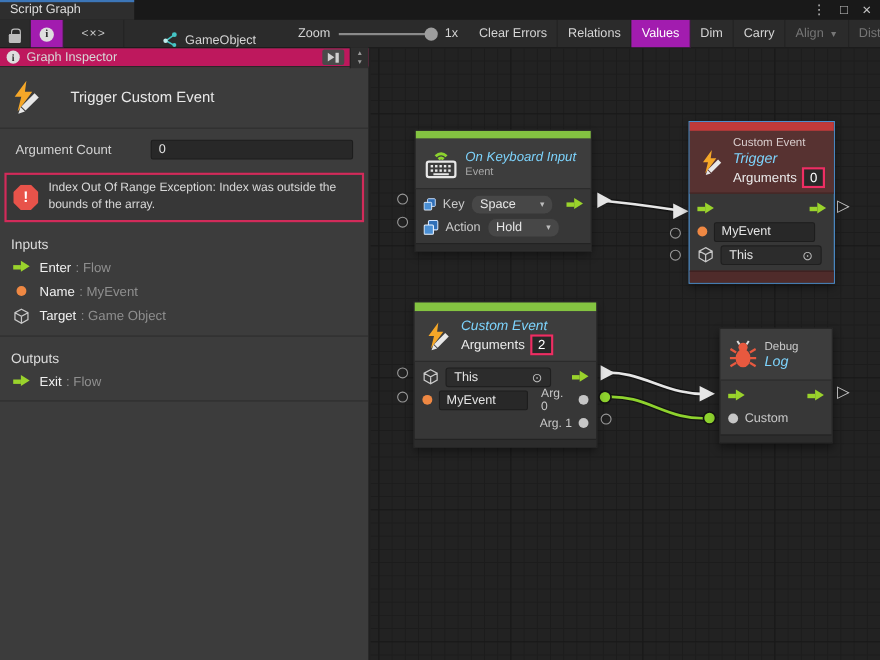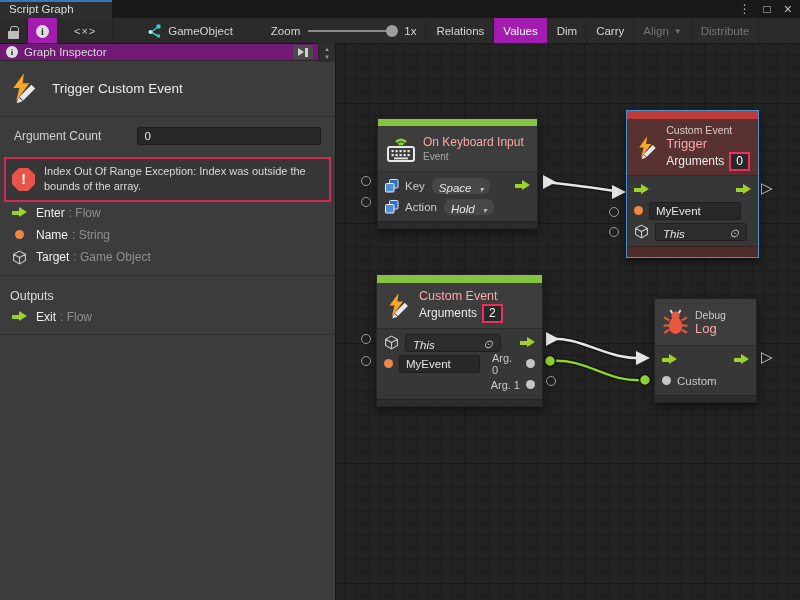--- a/index.html
+++ b/index.html
@@ -1,21 +1,21 @@
 <!DOCTYPE html>
 <html><head>
 <meta charset="utf-8">
 <style>
   * { margin:0; padding:0; box-sizing:border-box; }
   html,body { width:800px; height:600px; overflow:hidden; }
   body { font-family:"Liberation Sans", sans-serif; background:#212121; color:#d5d5d5; position:relative; }
 
   
   .tabbar { position:absolute; left:0; top:0; width:800px; height:18px; background:#191919; }
-  .tab { position:absolute; left:0; top:0; width:112px; height:18px; background:#2e2e2e;
+  .tab { position:absolute; left:0; top:0; width:122px; height:18px; background:#2e2e2e;
          border-top:2px solid #3c76b8; font-size:11.5px; color:#dedede; line-height:15px; padding-left:9px; }
   .win-controls { position:absolute; right:8px; top:0; height:18px; display:flex; gap:13px; align-items:center;
                   color:#c2c2c2; font-size:12px; }
   .win-controls span { cursor:default; }
 
   
   .toolbar { position:absolute; left:0; top:18px; width:800px; height:26px; background:#2b2b2b;
              border-bottom:1px solid #181818; display:flex; align-items:stretch; font-size:11.5px;
              color:#d5d5d5; overflow:hidden; white-space:nowrap; }
   .tbtn { display:flex; align-items:center; padding:0 9px; border-right:1px solid #232323; height:26px; }
@@ -24,40 +24,40 @@
   .tbtn.disabled { color:#767676; }
   .tb-sep { width:1px; background:#232323; }
   .lock { width:11px; height:13px; position:relative; margin-top:2px; }
   .lock::before { content:""; position:absolute; left:2px; top:0; width:7px; height:7px;
                   border:1.5px solid #bdbdbd; border-radius:3px 3px 0 0; }
   .lock::after { content:""; position:absolute; left:0; top:5px; width:11px; height:8px; background:#bdbdbd; border-radius:1px; }
   .info-circle { width:13px; height:13px; border-radius:50%; background:#dedede; color:#2b2b2b;
                  font-size:10px; font-weight:bold; text-align:center; line-height:13px; font-family:"Liberation Serif",serif; }
   .info-circle::after { content:"i"; }
   .code-glyph { color:#c8c8c8; letter-spacing:1px; font-size:11px; }
-  .go-chip { display:flex; align-items:center; gap:6px; padding:0 10px; margin-left:24px; }
+  .go-chip { display:flex; align-items:flex-end; gap:6px; padding:0 10px; margin-left:24px; }
   .zoom-wrap { display:flex; align-items:center; gap:8px; margin-left:28px; padding-right:10px; }
   .zoom-track { position:relative; width:88px; height:2px; background:#8a8a8a; }
   .zoom-handle { position:absolute; right:-2px; top:-5px; width:12px; height:12px; border-radius:50%; background:#9e9e9e; }
   .darr-sm { font-size:8px; margin-left:5px; }
 
   
   .inspector { position:absolute; left:0; top:44px; width:336px; height:556px; background:#3c3c3c;
                border-right:1px solid #171717; }
-  .insp-header { position:relative; height:17px; background:#701a75; border-bottom:1px solid #292929;
+  .insp-header { position:relative; height:17px; background:#be185d; border-bottom:1px solid #292929;
                  display:flex; align-items:center; gap:6px; padding-left:6px; font-size:11.5px; color:#d8d8d8; }
   .insp-header .info-circle { width:12px; height:12px; line-height:12px; font-size:9px; }
   .dock-btn { position:absolute; right:22px; top:1px; width:20px; height:14px; background:#4a4a4a;
               border-radius:2px; display:flex; align-items:center; justify-content:center; gap:1px; }
   .dock-btn .tri { width:0; height:0; border-left:6px solid #cfcfcf; border-top:4px solid transparent; border-bottom:4px solid transparent; }
   .dock-btn .bar { width:3px; height:9px; background:#cfcfcf; }
   .spinner { position:absolute; right:0; top:-1px; width:17px; height:19px; background:#2e2e2e;
              border-left:1px solid #232323; display:flex; flex-direction:column; align-items:center; justify-content:center;
              font-size:6px; color:#9a9a9a; line-height:8px; }
-  .insp-title { display:flex; align-items:center; gap:12px; padding:11px 10px 12px 8px; border-bottom:1px solid #2d2d2d; }
+  .insp-title { display:flex; align-items:center; gap:24px; padding:11px 10px 12px 8px; border-bottom:1px solid #2d2d2d; }
   .insp-title .title-text { font-size:13.5px; color:#eaeaea; }
   .arg-row { display:flex; align-items:center; padding:10px 14px 8px 14px;gap:20px; }
   .arg-row label { font-size:12px; color:#d2d2d2; flex:none; }
   .arg-input { flex:1; margin-left:16px; height:18px; background:#282828; border:1px solid #1d1d1d;
                border-radius:2px; color:#e4e4e4; font-size:11.5px; line-height:16px; padding:0 6px; }
   .error-box { margin:4px 4px 0 4px; border:2px solid #d22b5a; background:#373737; display:flex; gap:9px;
                align-items:center; padding:5px 8px 5px 6px; }
   .error-octagon { flex:none; width:23px; height:23px; background:#e8534a; color:#fff; font-weight:bold;
                    font-size:14px; text-align:center; line-height:23px;
                    clip-path:polygon(30% 0,70% 0,100% 30%,100% 70%,70% 100%,30% 100%,0 70%,0 30%); }
@@ -87,32 +87,32 @@
 
   
   .node { position:absolute; background:#373737; border:1px solid #242424; box-shadow:0 4px 8px rgba(0,0,0,.45); }
   .node.selected { border:1px solid #4b8fd0; }
   .nbar { height:7px; }
   .nbar.green { background:#84c441; }
   .nbar.red { background:#c13a3a; height:8px; }
   .nheader { background:#3d3d3d; display:flex; align-items:center; gap:7px; padding:5px 8px;
              border-bottom:1px solid #2a2a2a; }
   .nheader.maroon { background:#573231; border-bottom:1px solid #402322; }
-  .ntitle { font-size:12px; color:#fca5a5; }
+  .ntitle { font-size:12px; color:#7dd3fc;font-style:italic; }
   .ntitle.big { font-size:13px; }
   .nsub { font-size:10px; color:#a8a8a8; margin-top:2px; }
   .ncat { font-size:10.5px; color:#d8cccc; }
   .nbody { padding:3px 0 4px 0; }
   .nrow { display:flex; align-items:center; gap:6px; height:21px; padding:0 7px; }
   .nlabel { font-size:11.5px; color:#c9c9c9; }
   .nfooter { height:7px; background:#2c2c2c; border-top:1px solid #232323; }
   .nfooter.maroon { height:11px; background:#4f2b2a; border-top:1px solid #3a1f1e; }
   .spacer { flex:1; }
-  .ndrop { display:inline-flex; align-items:flex-end; gap:8px; background:#474747; border:1px solid #383838;
-           border-radius:8px; height:18px; padding:0 7px; font-size:11.5px; color:#e6e6e6;font-style:italic; }
+  .ndrop { display:inline-flex; align-items:center; gap:22px; background:#474747; border:1px solid #383838;
+           border-radius:8px; height:18px; padding:0 7px; font-size:11.5px; color:#e6e6e6; }
   .ndrop.square { border-radius:3px; background:#2c2c2c; border:1px solid #1f1f1f; justify-content:space-between; }
   .ndrop .da { font-size:8px; color:#bdbdbd; }
   .nfield { background:#282828; border:1px solid #1d1d1d; border-radius:2px; height:18px; line-height:16px;
             font-size:11.5px; color:#e4e4e4; padding:0 6px; }
   .badge { display:inline-block; background:#282828; border:2px solid #ee2e63; color:#fff; font-size:12px;
            line-height:15px; padding:0 5px; margin-left:5px; }
   .flow-arrow { position:relative; width:15px; height:11px; flex:none; }
   .flow-arrow::before { content:""; position:absolute; left:0; top:3.5px; width:7px; height:4px; background:#9ad32c; }
   .flow-arrow::after { content:""; position:absolute; left:7px; top:0; width:0; height:0;
                        border-left:8px solid #9ad32c; border-top:5.5px solid transparent; border-bottom:5.5px solid transparent; }
@@ -160,20 +160,23 @@
   </div>
   <div class="zoom-wrap">
     <span>Zoom</span>
     <span class="zoom-track">
         <span class="zoom-handle"></span>
       </span>
     <span>1x</span>
   </div>
   <div class="tb-sep"></div>
   <div class="tbtn">
+      <span>Clear Errors</span>
+    </div>
+  <div class="tbtn">
       <span>Relations</span>
     </div>
   <div class="tbtn active">
       <span>Values</span>
     </div>
   <div class="tbtn">
       <span>Dim</span>
     </div>
   <div class="tbtn">
       <span>Carry</span>
@@ -215,33 +218,34 @@
   <div class="arg-row">
     <label>Argument Count</label>
     <div class="arg-input">0</div>
   </div>
 
   <div class="error-box">
     <span class="error-octagon">!</span>
     <span class="error-text">Index Out Of Range Exception: Index was outside the bounds of the array.</span>
   </div>
 
+  <div class="io-heading">Inputs</div>
   <div class="io-row">
     <span class="io-icon-cell">
         <span class="flow-arrow"></span>
       </span>
     <span class="io-name">Enter</span>
     <span class="io-type">: Flow</span>
   </div>
   <div class="io-row">
     <span class="io-icon-cell">
         <span class="dot orange"></span>
       </span>
     <span class="io-name">Name</span>
-    <span class="io-type">: String</span>
+    <span class="io-type">: MyEvent</span>
   </div>
   <div class="io-row">
     <span class="io-icon-cell">
       <svg width="15" height="15" viewBox="0 0 16 16">
         <path d="M8 1.2 L14.3 4.6 L14.3 11.2 L8 14.8 L1.7 11.2 L1.7 4.6 Z M1.7 4.6 L8 8 L14.3 4.6 M8 8 L8 14.8" fill="none" stroke="#c8c8c8" stroke-width="1.2"></path>
       </svg>
     </span>
     <span class="io-name">Target</span>
     <span class="io-type">: Game Object</span>
   </div>

